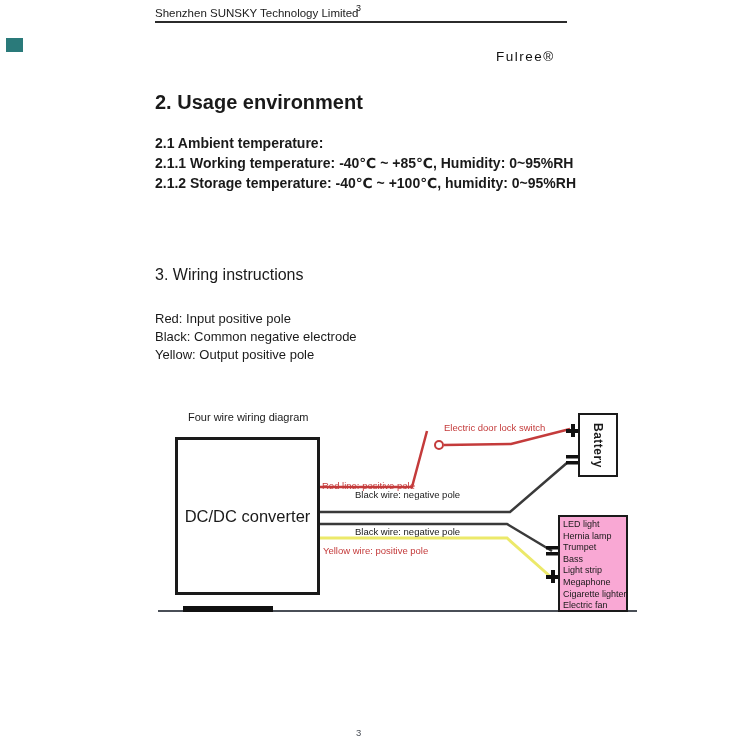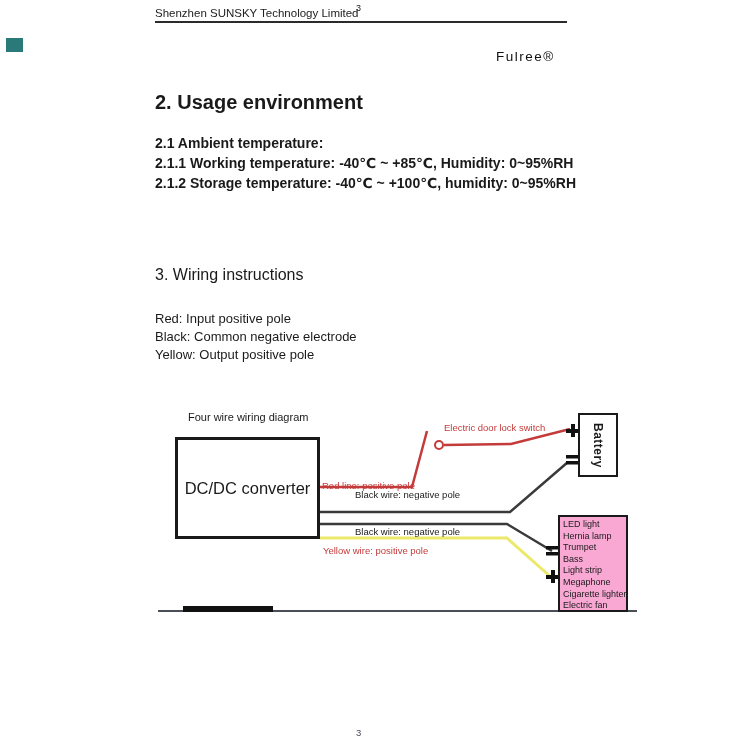--- a/index.html
+++ b/index.html
@@ -21,21 +21,21 @@
   .sec2-lines { position:absolute; left:155px; top:133px; font-size:14px; font-weight:bold; line-height:20px; white-space:nowrap; }
 
   
   .sec3-title { position:absolute; left:155px; top:266px; font-size:16px; font-weight:normal; }
   .sec3-lines { position:absolute; left:155px; top:310px; font-size:13px; line-height:18px; white-space:nowrap; }
 
   
   .diagram-caption { position:absolute; left:188px; top:411px; font-size:11px; }
   .wires-svg { position:absolute; left:0; top:0; width:750px; height:750px; pointer-events:none; }
 
-  .converter-box { position:absolute; left:175px; top:437px; width:145px; height:102px;
+  .converter-box { position:absolute; left:175px; top:437px; width:145px; height:158px;
                    border:3px solid #1a1a1a; background:#fff; display:flex; align-items:center; justify-content:center; }
   .converter-label { font-size:16.5px; color:#1a1a1a; white-space:nowrap; }
 
   .lbl { position:absolute; font-size:9.5px; white-space:nowrap; }
   .lbl-red { color:#c43b3b; }
   .lbl-black { color:#1a1a1a;margin-left:32px; }
   .lbl-wire-red    { left:322px; top:464px;margin-top:16px; }
   .lbl-wire-black1 { left:323px; top:489px; }
   .lbl-wire-black2 { left:323px; top:526px; }
   .lbl-wire-yellow { left:323px; top:545px; }

